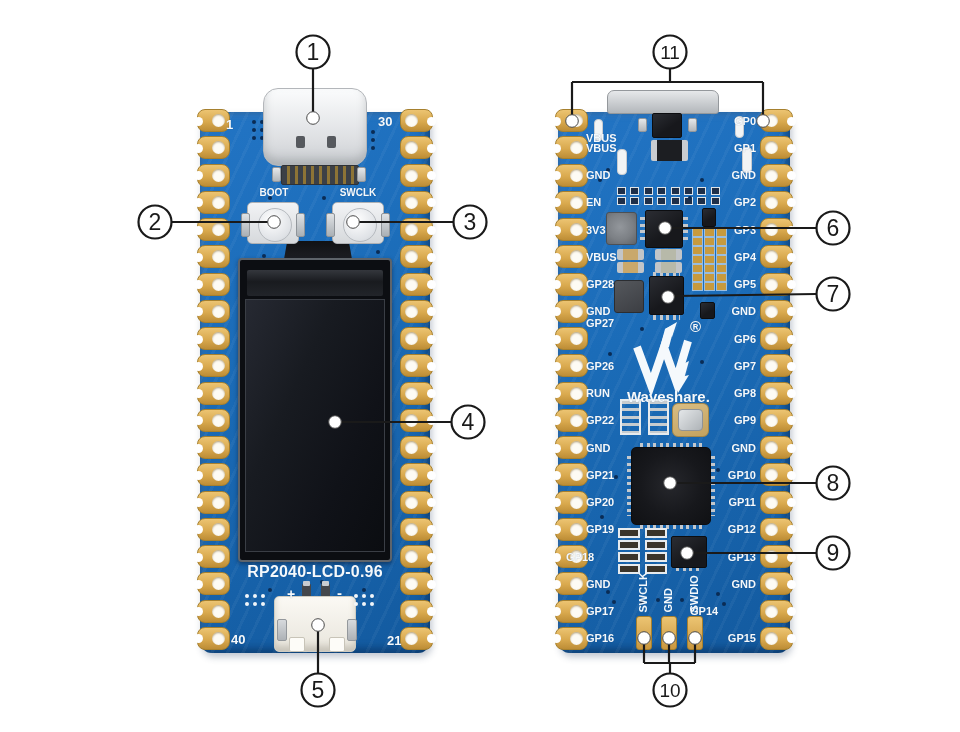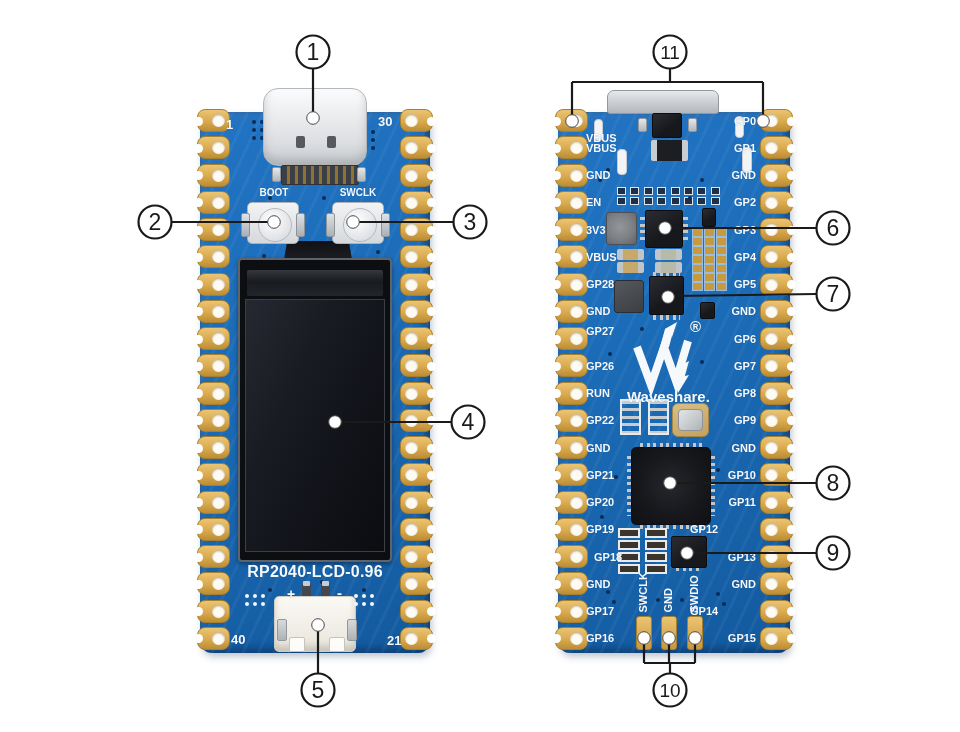--- a/index.html
+++ b/index.html
@@ -501,48 +501,48 @@
         <div class="notch"></div>
       </div>
       <div class="silk pinlabel" style="left: 586px; top: 132px; width: 62px;">VBUS</div>
       <div class="silk pinlabel" style="left: 586px; top: 141.75px; width: 62px;">VBUS</div>
       <div class="silk pinlabel" style="left: 586px; top: 169px; width: 62px;">GND</div>
       <div class="silk pinlabel" style="left: 586px; top: 196.25px; width: 62px;">EN</div>
       <div class="silk pinlabel" style="left: 586px; top: 223.5px; width: 62px;">3V3</div>
       <div class="silk pinlabel" style="left: 586px; top: 250.75px; width: 62px;">VBUS</div>
       <div class="silk pinlabel" style="left: 586px; top: 278px; width: 62px;">GP28</div>
       <div class="silk pinlabel" style="left: 586px; top: 305.25px; width: 62px;">GND</div>
-      <div class="silk pinlabel" style="left: 586px; top: 325px; width: 62px;">GP27</div>
+      <div class="silk pinlabel" style="left: 586px; top: 317px; width: 62px;">GP27</div>
       <div class="silk pinlabel" style="left: 586px; top: 359.75px; width: 62px;">GP26</div>
       <div class="silk pinlabel" style="left: 586px; top: 387px; width: 62px;">RUN</div>
       <div class="silk pinlabel" style="left: 586px; top: 414.25px; width: 62px;">GP22</div>
       <div class="silk pinlabel" style="left: 586px; top: 441.5px; width: 62px;">GND</div>
       <div class="silk pinlabel" style="left: 586px; top: 468.75px; width: 62px;">GP21</div>
       <div class="silk pinlabel" style="left: 586px; top: 496px; width: 62px;">GP20</div>
       <div class="silk pinlabel" style="left: 586px; top: 523.25px; width: 62px;">GP19</div>
-      <div class="silk pinlabel" style="left: 594px; top: 550.5px; width: 62px;">GP18</div>
+      <div class="silk pinlabel" style="left: 566px; top: 550.5px; width: 62px;">GP18</div>
       <div class="silk pinlabel" style="left: 586px; top: 577.75px; width: 62px;">GND</div>
       <div class="silk pinlabel" style="left: 586px; top: 605px; width: 62px;">GP17</div>
       <div class="silk pinlabel" style="left: 586px; top: 632.25px; width: 62px;">GP16</div>
       <div class="silk pinlabel" style="left: 690px; top: 114.5px; width: 66px; text-align: right;">GP0</div>
       <div class="silk pinlabel" style="left: 690px; top: 141.75px; width: 66px; text-align: right;">GP1</div>
       <div class="silk pinlabel" style="left: 690px; top: 169px; width: 66px; text-align: right;">GND</div>
       <div class="silk pinlabel" style="left: 690px; top: 196.25px; width: 66px; text-align: right;">GP2</div>
       <div class="silk pinlabel" style="left: 690px; top: 223.5px; width: 66px; text-align: right;">GP3</div>
       <div class="silk pinlabel" style="left: 690px; top: 250.75px; width: 66px; text-align: right;">GP4</div>
       <div class="silk pinlabel" style="left: 690px; top: 278px; width: 66px; text-align: right;">GP5</div>
       <div class="silk pinlabel" style="left: 690px; top: 305.25px; width: 66px; text-align: right;">GND</div>
       <div class="silk pinlabel" style="left: 690px; top: 332.5px; width: 66px; text-align: right;">GP6</div>
       <div class="silk pinlabel" style="left: 690px; top: 359.75px; width: 66px; text-align: right;">GP7</div>
       <div class="silk pinlabel" style="left: 690px; top: 387px; width: 66px; text-align: right;">GP8</div>
       <div class="silk pinlabel" style="left: 690px; top: 414.25px; width: 66px; text-align: right;">GP9</div>
       <div class="silk pinlabel" style="left: 690px; top: 441.5px; width: 66px; text-align: right;">GND</div>
       <div class="silk pinlabel" style="left: 690px; top: 468.75px; width: 66px; text-align: right;">GP10</div>
       <div class="silk pinlabel" style="left: 690px; top: 496px; width: 66px; text-align: right;">GP11</div>
-      <div class="silk pinlabel" style="left: 690px; top: 523.25px; width: 66px; ">GP12</div>
+      <div class="silk pinlabel" style="left: 690px; top: 523.25px; width: 66px; text-align: right;">GP12</div>
       <div class="silk pinlabel" style="left: 690px; top: 550.5px; width: 66px; text-align: right;">GP13</div>
       <div class="silk pinlabel" style="left: 690px; top: 577.75px; width: 66px; text-align: right;">GND</div>
       <div class="silk pinlabel" style="left: 690px; top: 605px; width: 66px; text-align: left;">GP14</div>
       <div class="silk pinlabel" style="left: 690px; top: 632.25px; width: 66px; text-align: right;">GP15</div>
       <div class="cmp abs" style="left: 636px; top: 616px; width: 16px; height: 34px; z-index: 5; background: linear-gradient(rgb(236, 196, 114), rgb(201, 151, 63)); border: 1px solid rgb(166, 128, 46); border-radius: 3px;"></div>
       <div class="swdlabel" style="left: 613px; top: 574px; width: 62px; height: 15px;">SWCLK</div>
       <div class="cmp abs" style="left: 661px; top: 616px; width: 16px; height: 34px; z-index: 5; background: linear-gradient(rgb(236, 196, 114), rgb(201, 151, 63)); border: 1px solid rgb(166, 128, 46); border-radius: 3px;"></div>
       <div class="swdlabel" style="left: 638px; top: 574px; width: 62px; height: 15px;">GND</div>
       <div class="cmp abs" style="left: 687px; top: 616px; width: 16px; height: 34px; z-index: 5; background: linear-gradient(rgb(236, 196, 114), rgb(201, 151, 63)); border: 1px solid rgb(166, 128, 46); border-radius: 3px;"></div>
       <div class="swdlabel" style="left: 664px; top: 574px; width: 62px; height: 15px;">SWDIO</div>

